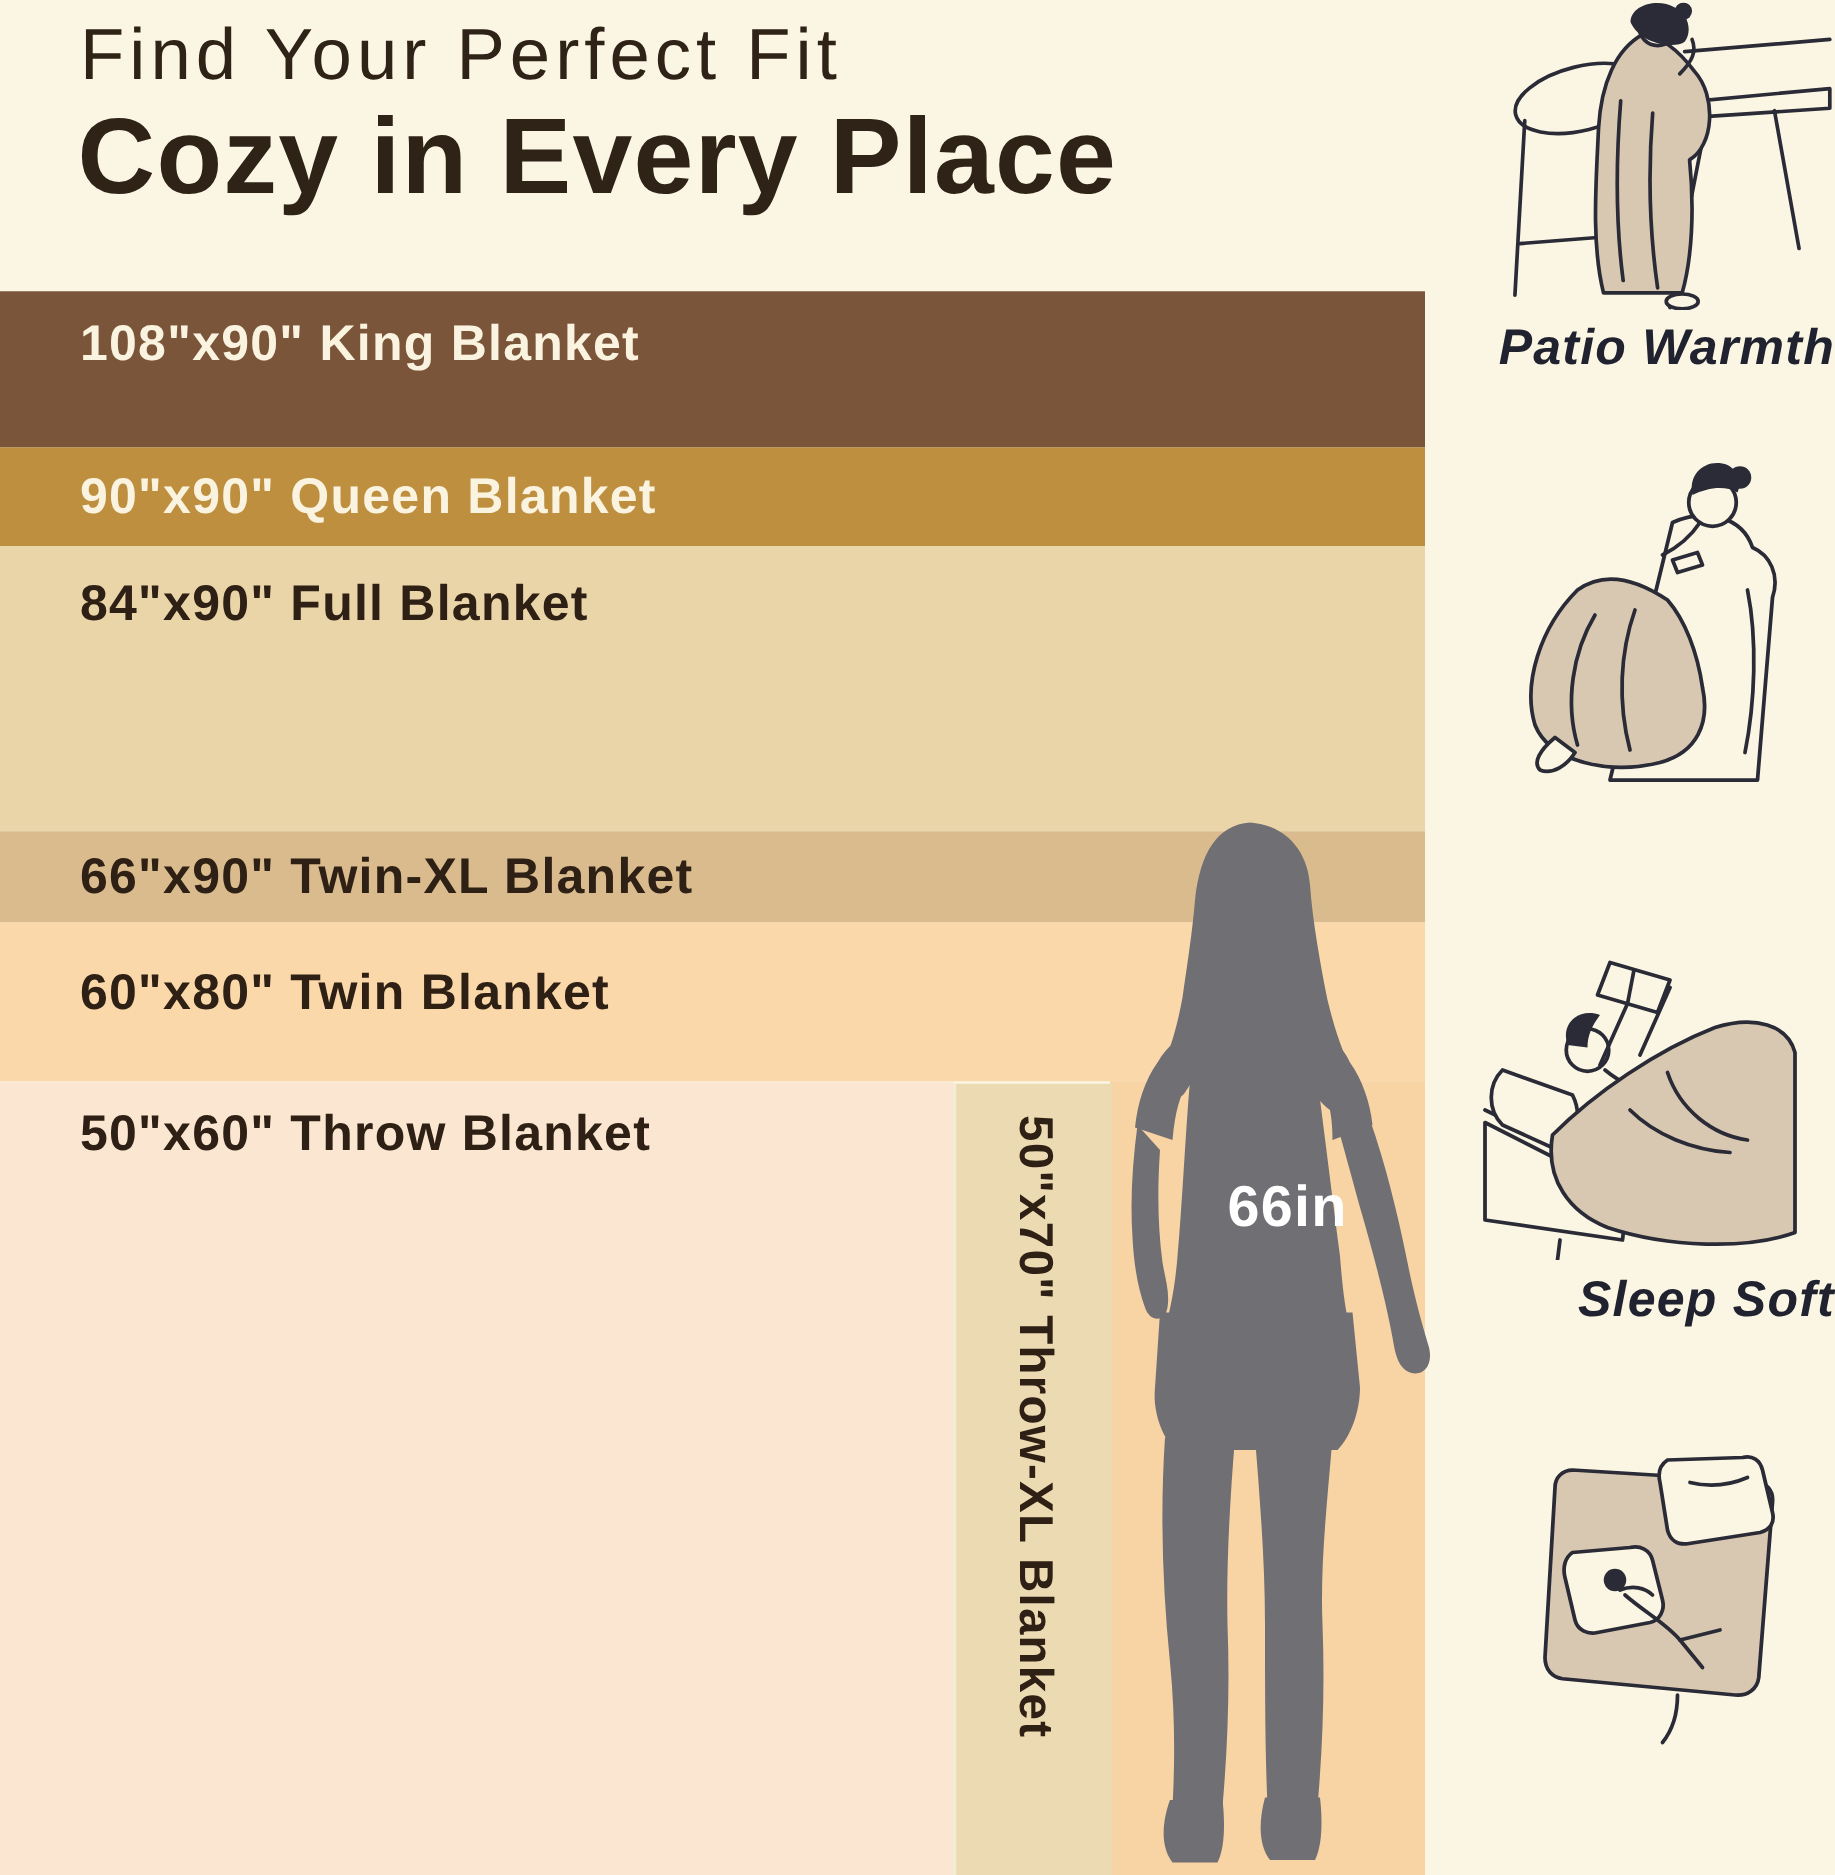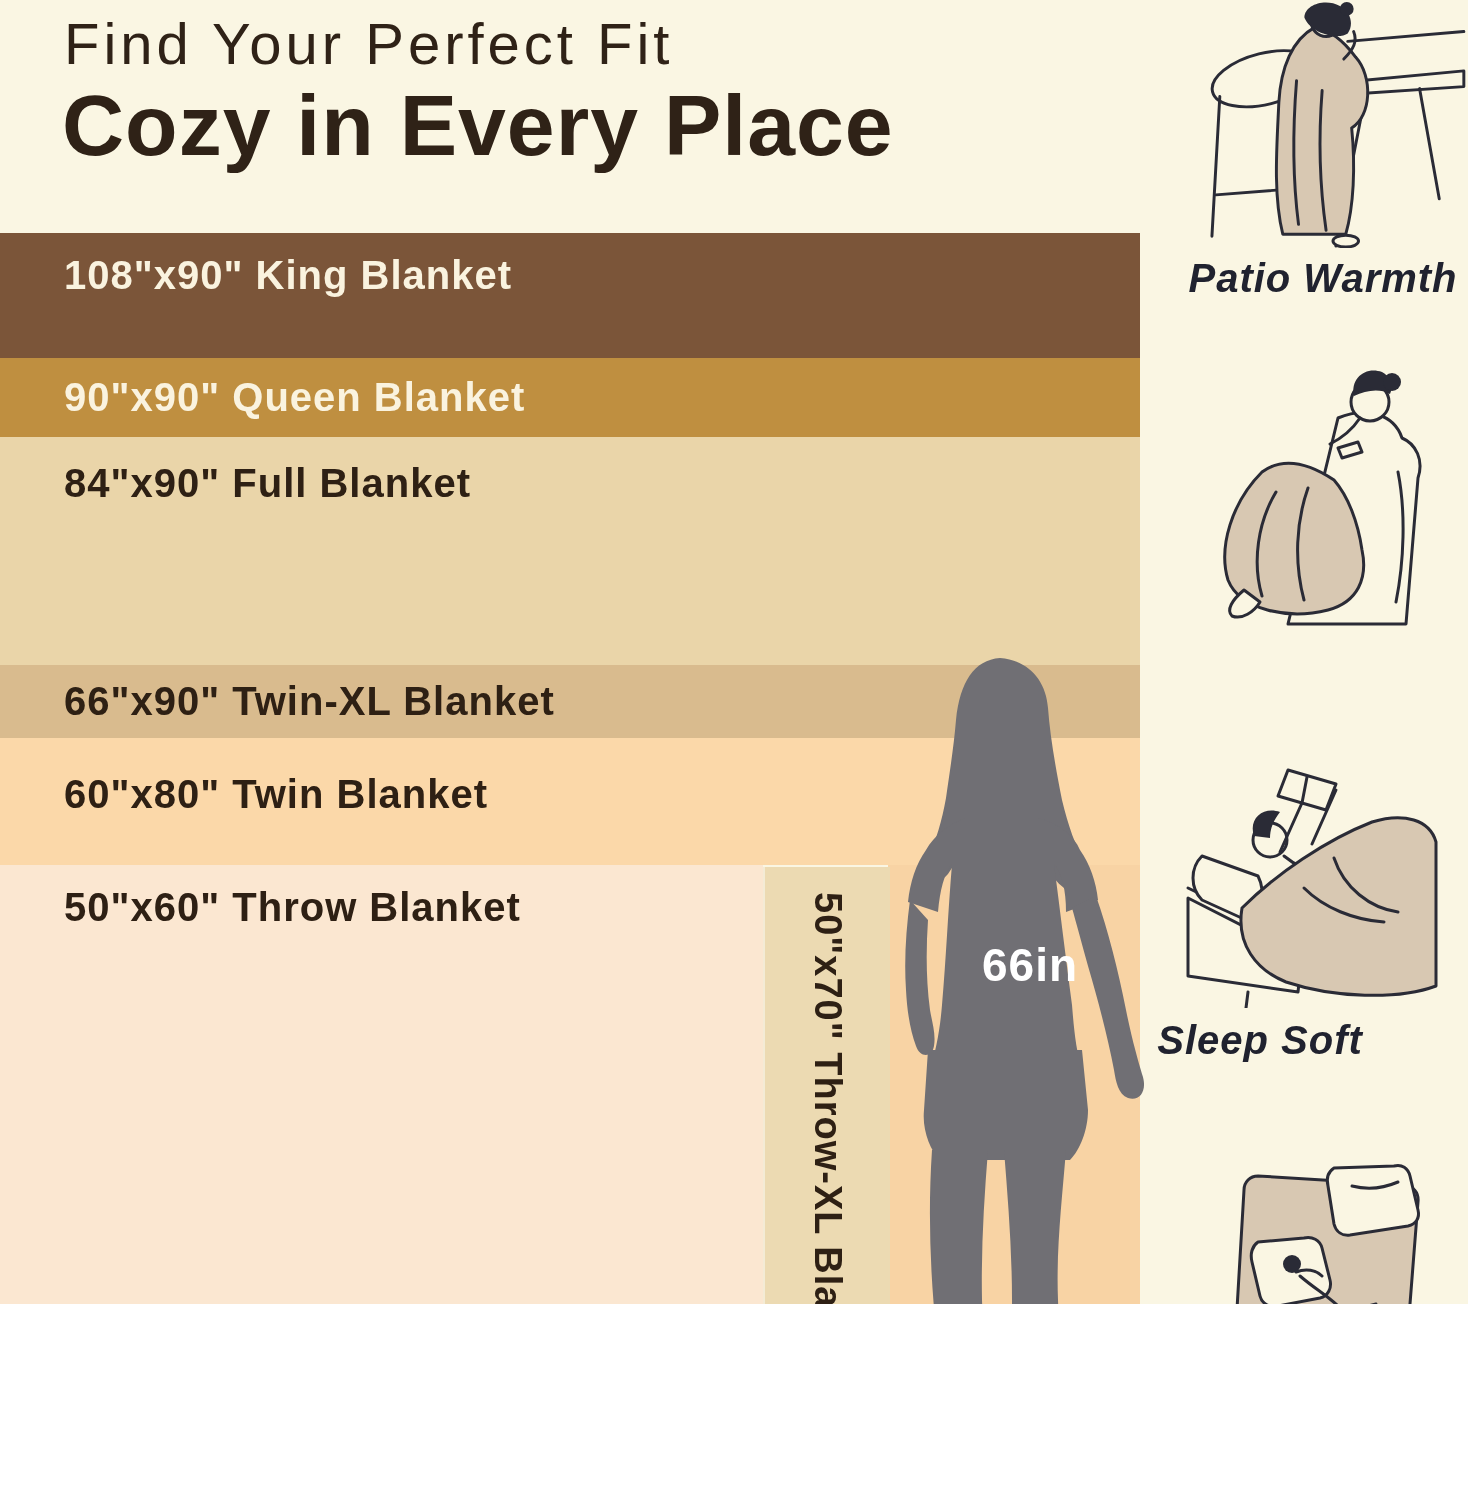--- a/index.html
+++ b/index.html
@@ -1,17 +1,17 @@
 <!DOCTYPE html>
 <html style="--bg: #FAF6E3; --title: #2F2217; --caption: #20222F; --line: #2A2B36; --blanket: #D8C8B2;"><head>
 <meta charset="utf-8">
 <style>
   html,body{margin:0;padding:0;}
   .canvas{
-    position:relative; width:1468px; height:1304px; overflow:hidden;
+    position:relative; width:1468px; height:1500px; overflow:hidden;
     background:var(--bg,#FAF6E3);
     font-family:"Liberation Sans", sans-serif;
   }
   
   .title1{position:absolute; left:64px; top:10px; font-size:58px; letter-spacing:4px; font-weight:400; color:var(--title,#2F2217);}
   .title2{position:absolute; left:62px; top:76px; font-size:86px; letter-spacing:1px; font-weight:700; color:var(--title,#2F2217);}
   
   .band{position:absolute; left:0; width:1140px; box-sizing:border-box; padding-left:64px;}
   .band-label{font-size:40px; font-weight:700; letter-spacing:1px; line-height:1.1; display:inline-block;}
   .b0{top:233px; height:125px; padding-top:20px;}
@@ -30,24 +30,24 @@
   }
   
   .silhouette{position:absolute; left:870px; top:650px; width:300px; height:845px;}
   .height-label{position:absolute; left:982px; top:938px; font-size:46px; font-weight:700; letter-spacing:1px;}
   
   .scene-svg{position:absolute;}
   .s1{left:1196px; top:2px;    width:270px; height:246px;}
   .s2{left:1192px; top:352px;  width:270px; height:280px;}
   .s3{left:1184px; top:748px;  width:278px; height:260px;}
   .s4{left:1192px; top:1146px; width:270px; height:260px;}
-  .caption{position:absolute; width:290px; text-align:center; font-size:40px; font-style:italic; font-weight:600; color:var(--caption,#20222F); letter-spacing:1px;}
+  .caption{position:absolute; width:290px; text-align:right; font-size:40px; font-style:italic; font-weight:600; color:var(--caption,#20222F); letter-spacing:1px;}
   .c1{left:1178px; top:256px;}
   .c2{left:1178px; top:642px;}
-  .c3{left:1115px; top:1018px;}
+  .c3{left:1178px; top:1018px;}
   
   .art path, .art ellipse, .art circle{stroke:var(--line,#2A2B36); stroke-width:3; fill:none; stroke-linecap:round; stroke-linejoin:round;}
   .art .bl{fill:var(--blanket,#D8C8B2);}
   .art .cr{fill:var(--bg,#FAF6E3);}
   .art .dk{fill:var(--line,#2A2B36); stroke:none;}
   .art .nl{stroke:none;}
 </style>
 </head>
 <body>
 

